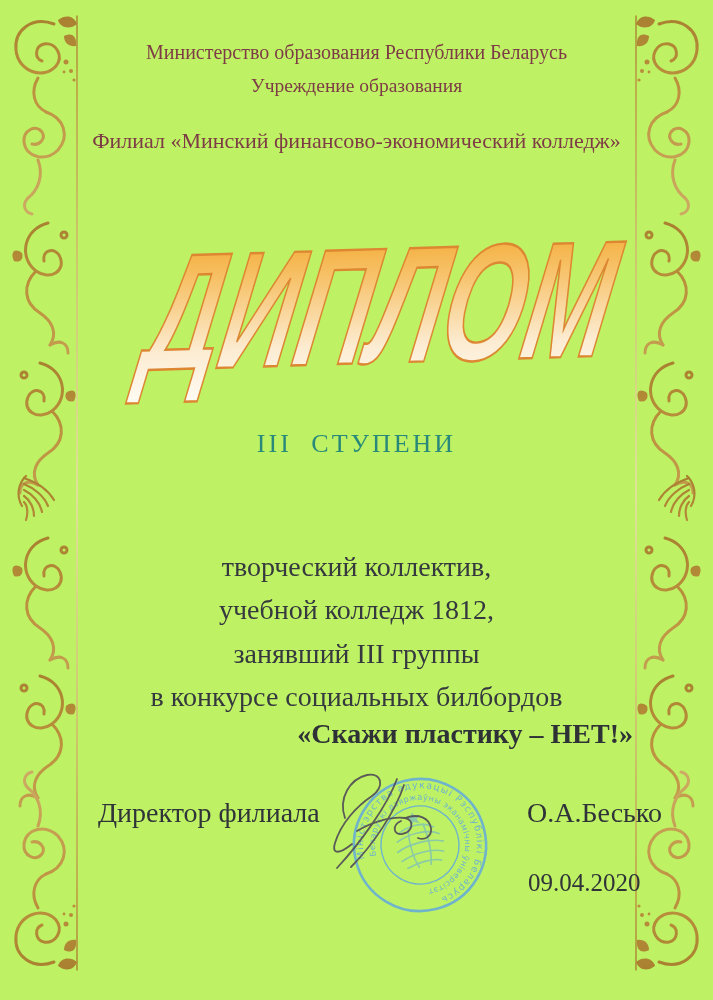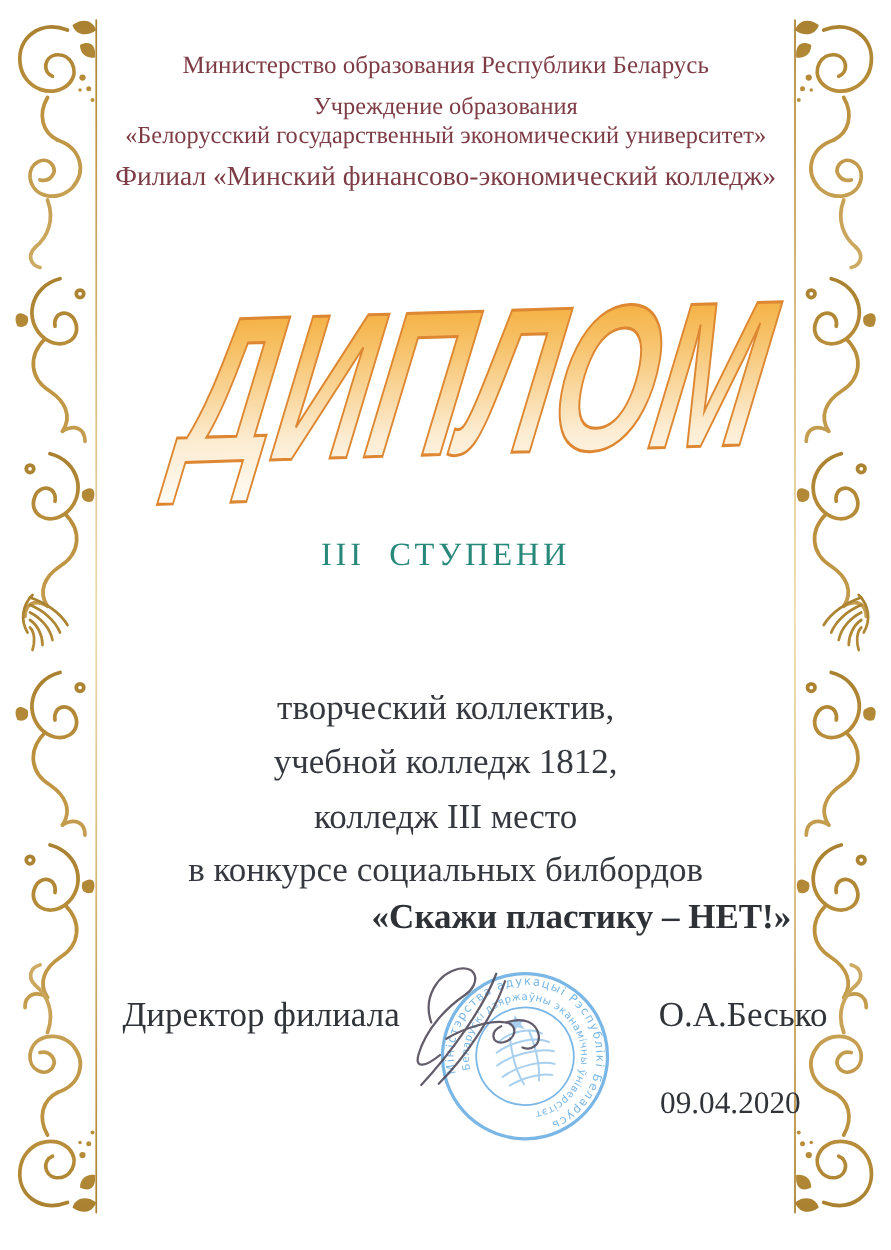--- a/index.html
+++ b/index.html
@@ -1,18 +1,18 @@
 <!DOCTYPE html>
 <html><head>
 <meta charset="utf-8">
 <style>
   html,body{margin:0;padding:0;background:#e8e8e8;}
   .page{
     position:relative;width:713px;height:1000px;margin:0 auto;
-    background:#ffffff;overflow:hidden;
+    background:#bef264;overflow:hidden;
     font-family:"Liberation Serif", serif;
   }
   .abs{position:absolute;}
   
   .ctext{position:absolute;left:80px;width:553px;text-align:center;white-space:nowrap;}
   .h1 {top:41px;font-size:20px;color:#7d3c45;}
   .h2a{top:75px;font-size:19.5px;color:#7d3c45;}
   .h2b{top:98px;font-size:19.5px;color:#7d3c45;}
   .h3 {top:128px;font-size:22px;color:#7d3c45;}
   .degree{top:429px;font-size:26px;color:#28897a;letter-spacing:3px;word-spacing:10px;}
@@ -94,42 +94,41 @@
 
   <svg class="orn orn-left" viewBox="0 0 72 960">
     <use href="#ornament-strip"></use>
   </svg>
   <svg class="orn orn-right" viewBox="0 0 72 960">
     <use href="#ornament-strip" transform="translate(72,0) scale(-1,1)"></use>
   </svg>
 
   <div class="ctext h1">Министерство образования Республики Беларусь</div>
   <div class="ctext h2a">Учреждение образования</div>
-  <div class="ctext h2b">«Белорусский государственный экономический университет»</div>
   <div class="ctext h3">Филиал «Минский финансово-экономический колледж»</div>
 
   <svg class="title-svg" viewBox="0 0 510 180">
     <defs>
       <linearGradient id="titlegrad" x1="0" y1="0" x2="0" y2="1">
         <stop offset="0" stop-color="#f2a01c"></stop>
         <stop offset="0.35" stop-color="#f7c36c"></stop>
         <stop offset="0.72" stop-color="#fcecd2"></stop>
         <stop offset="1" stop-color="#fffcf5"></stop>
       </linearGradient>
     </defs>
     <g transform="rotate(-1.8 255 120)">
       <text x="290" y="165" text-anchor="middle" font-family="Liberation Sans, sans-serif" font-weight="bold" font-style="italic" font-size="165" textLength="465" lengthAdjust="spacingAndGlyphs" fill="url(#titlegrad)" stroke="#dd8732" stroke-width="2.4" transform="skewX(-12)">ДИПЛОМ</text>
     </g>
   </svg>
 
   <div class="ctext degree">III СТУПЕНИ</div>
 
   <div class="ctext body-line bl1">творческий коллектив,</div>
   <div class="ctext body-line bl2">учебной колледж 1812,</div>
-  <div class="ctext body-line bl3">колледж III место</div>
+  <div class="ctext body-line bl3">занявший III группы</div>
   <div class="ctext body-line bl4">в конкурсе социальных билбордов</div>
   <div class="ctext body-line bl5">«Скажи пластику – НЕТ!»</div>
 
   <div class="abs director">Директор филиала</div>
   <div class="abs signer">О.А.Бесько</div>
   <div class="abs datetxt">09.04.2020</div>
 
   <svg class="stamp-svg" viewBox="0 0 160 160">
     <defs>
       <path id="stampOuterPath" d="M 23,80 A 57,57 0 1 1 137,80 A 57,57 0 1 1 23,80"></path>

